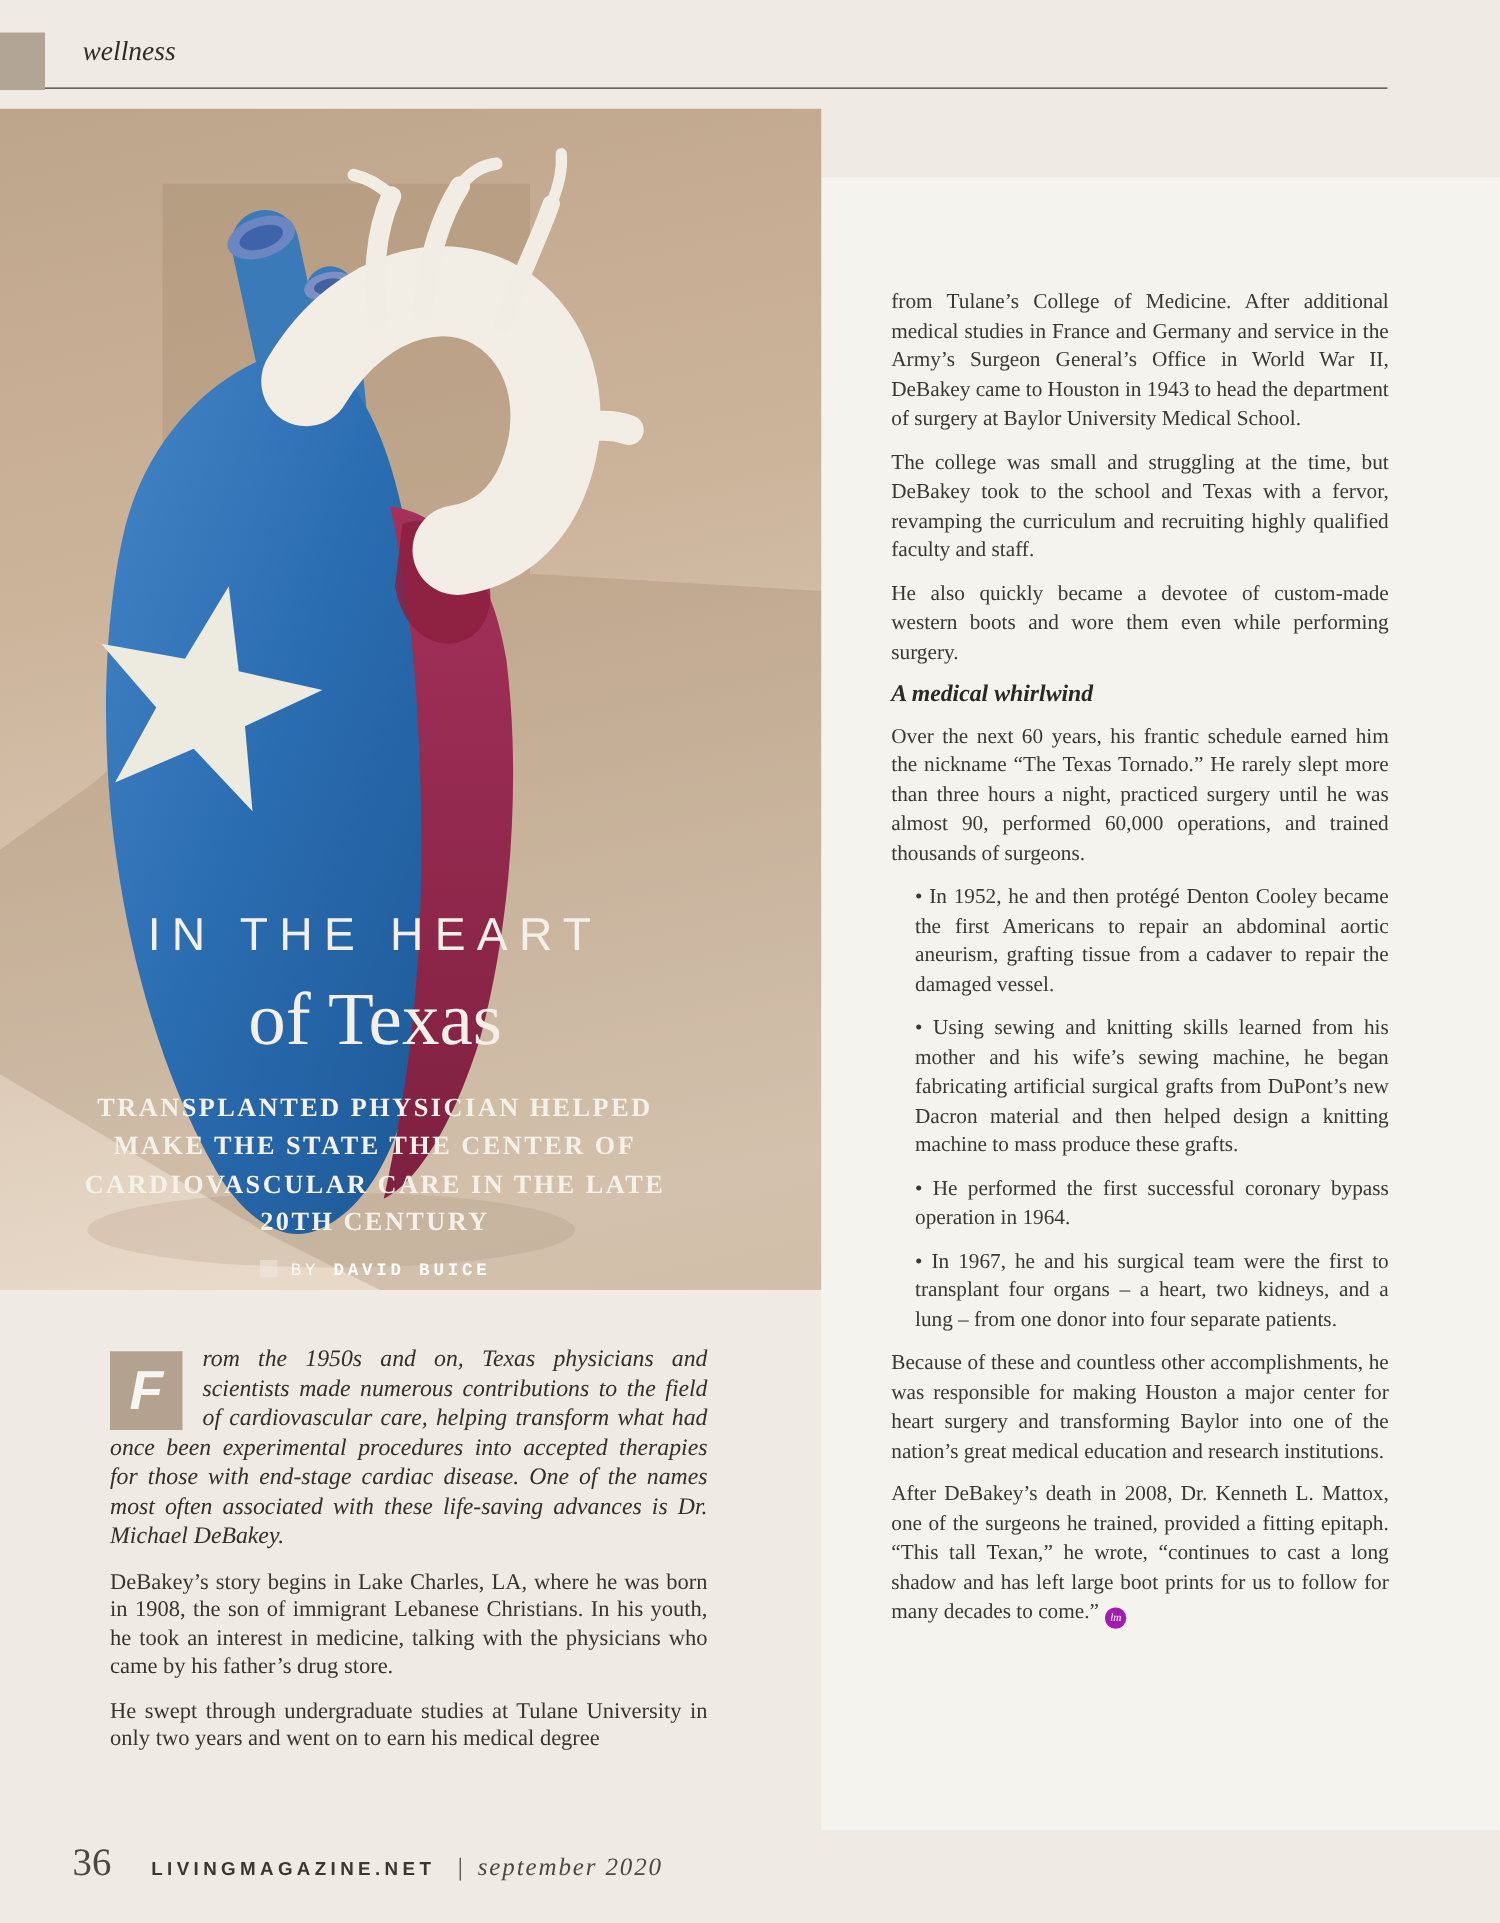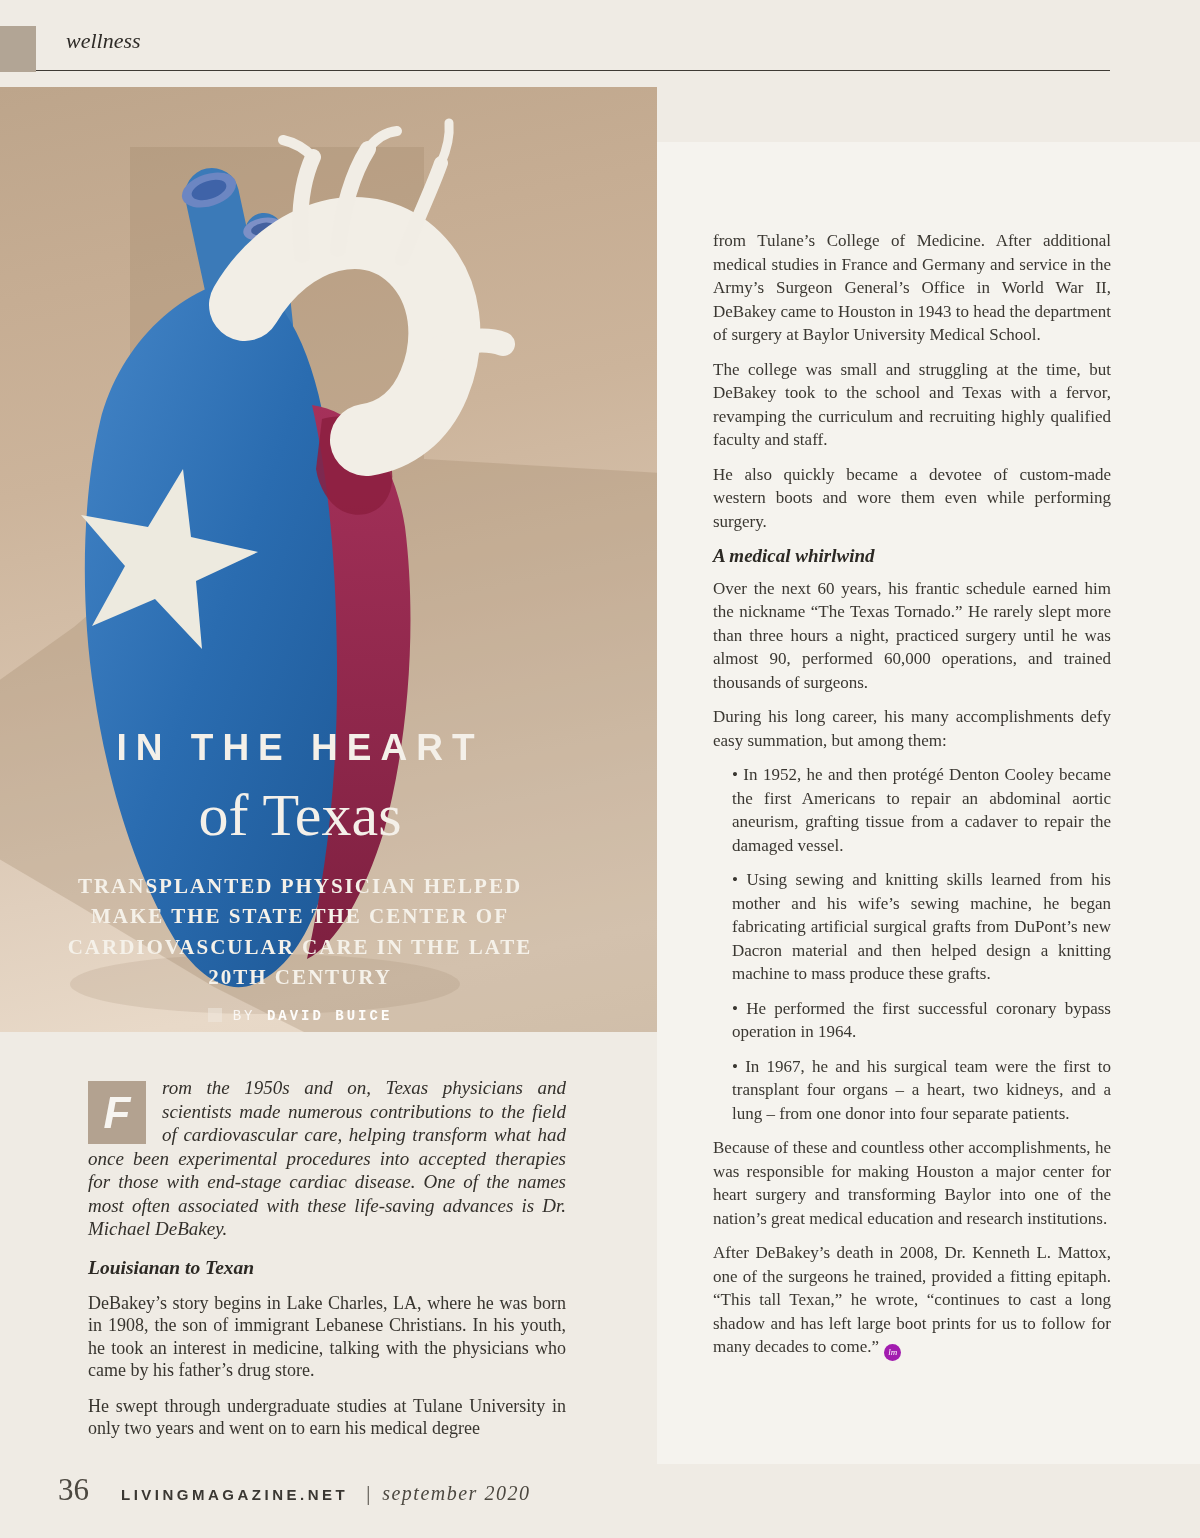--- a/index.html
+++ b/index.html
@@ -15,21 +15,21 @@
   .header-rule{position:absolute;left:36px;top:70px;width:1074px;border-top:1.6px solid #3e3a34;}
   
   .right-panel{position:absolute;left:657px;top:142px;width:543px;height:1322px;background:#f5f3ee;}
   
   .hero{
     position:absolute;left:0;top:87px;width:657px;height:945px;overflow:hidden;
     background:linear-gradient(168deg,#bda58b 0%,#c6ad93 20%,#ccb49b 38%,#d5c0aa 56%,#e0cfbd 76%,#e8d9c8 90%,#e4d5c4 100%);
   }
   .hero-art{position:absolute;left:0;top:0;width:657px;height:945px;display:block;}
   .hero-text{position:absolute;left:50px;top:640px;width:500px;text-align:center;color:#f4f0e9;}
-  .hero-title1{font-family:"Liberation Sans",sans-serif;font-weight:bold;font-size:37px;letter-spacing:9px;white-space:nowrap;}
+  .hero-title1{font-family:"Liberation Sans",sans-serif;font-weight:normal;font-size:37px;letter-spacing:9px;white-space:nowrap;}
   .hero-title2{font-size:60px;line-height:1.0;margin-top:16px;}
   .hero-subtitle{margin:26px auto 0;font-weight:bold;font-size:21px;letter-spacing:2px;line-height:1.45;color:#f5f1e9;}
   .hero-byline{margin-top:15px;font-family:Liberation Mono, monospace;font-size:14px;letter-spacing:3px;color:rgba(255,255,255,0.82);}
   .byline-square{display:inline-block;width:14px;height:14px;background:rgba(238,232,222,0.55);margin-right:11px;vertical-align:-2px;}
   .byline-name{font-weight:bold;color:#fefdfb;}
   
   .left-col{position:absolute;left:88px;top:1076px;width:478px;}
   .intro{font-style:italic;font-size:19px;line-height:23.5px;text-align:justify;margin:0;color:#33302b;}
   .drop-cap{
     float:left;width:58px;height:63px;background:#b3a290;color:#f7f5f1;
@@ -123,32 +123,30 @@
     <div class="hero-byline">
       <span class="byline-square"></span><span>BY</span> <span class="byline-name">DAVID BUICE</span>
     </div>
   </div>
 </div>
 
 <div class="left-col">
   <p class="intro">
     <span class="drop-cap">F</span><span>rom the 1950s and on, Texas physicians and scientists made numerous contributions to the field of cardiovascular care, helping transform what had once been experimental procedures into accepted therapies for those with end-stage cardiac disease. One of the names most often associated with these life-saving advances is Dr. Michael DeBakey.</span>
   </p>
-  <div class="col-heading">Louisianan to Texan</div>
   <p class="body-p">DeBakey’s story begins in Lake Charles, LA, where he was born in 1908, the son of immigrant Lebanese Christians. In his youth, he took an interest in medicine, talking with the physicians who came by his father’s drug store.</p>
   <p class="body-p">He swept through undergraduate studies at Tulane University in only two years and went on to earn his medical degree</p>
 </div>
 
 <div class="right-col">
   <p>from Tulane’s College of Medicine. After additional medical studies in France and Germany and service in the Army’s Surgeon General’s Office in World War II, DeBakey came to Houston in 1943 to head the department of surgery at Baylor University Medical School.</p>
   <p>The college was small and struggling at the time, but DeBakey took to the school and Texas with a fervor, revamping the curriculum and recruiting highly qualified faculty and staff.</p>
   <p>He also quickly became a devotee of custom-made western boots and wore them even while performing surgery.</p>
   <div class="col-heading">A medical whirlwind</div>
   <p>Over the next 60 years, his frantic schedule earned him the nickname “The Texas Tornado.” He rarely slept more than three hours a night, practiced surgery until he was almost 90, performed 60,000 operations, and trained thousands of surgeons.</p>
-  <p>During his long career, his many accomplishments defy easy summation, but among them:</p>
   <p class="bullet">• In 1952, he and then protégé Denton Cooley became the first Americans to repair an abdominal aortic aneurism, grafting tissue from a cadaver to repair the damaged vessel.</p>
   <p class="bullet">• Using sewing and knitting skills learned from his mother and his wife’s sewing machine, he began fabricating artificial surgical grafts from DuPont’s new Dacron material and then helped design a knitting machine to mass produce these grafts.</p>
   <p class="bullet">• He performed the first successful coronary bypass operation in 1964.</p>
   <p class="bullet">• In 1967, he and his surgical team were the first to transplant four organs – a heart, two kidneys, and a lung – from one donor into four separate patients.</p>
   <p>Because of these and countless other accomplishments, he was responsible for making Houston a major center for heart surgery and transforming Baylor into one of the nation’s great medical education and research institutions.</p>
   <p><span>After DeBakey’s death in 2008, Dr. Kenneth L. Mattox, one of the surgeons he trained, provided a fitting epitaph. “This tall Texan,” he wrote, “continues to cast a long shadow and has left large boot prints for us to follow for many decades to come.”</span><span class="end-mark">lm</span></p>
 </div>
 
 <div class="footer">
   <span class="footer-num">36</span>

